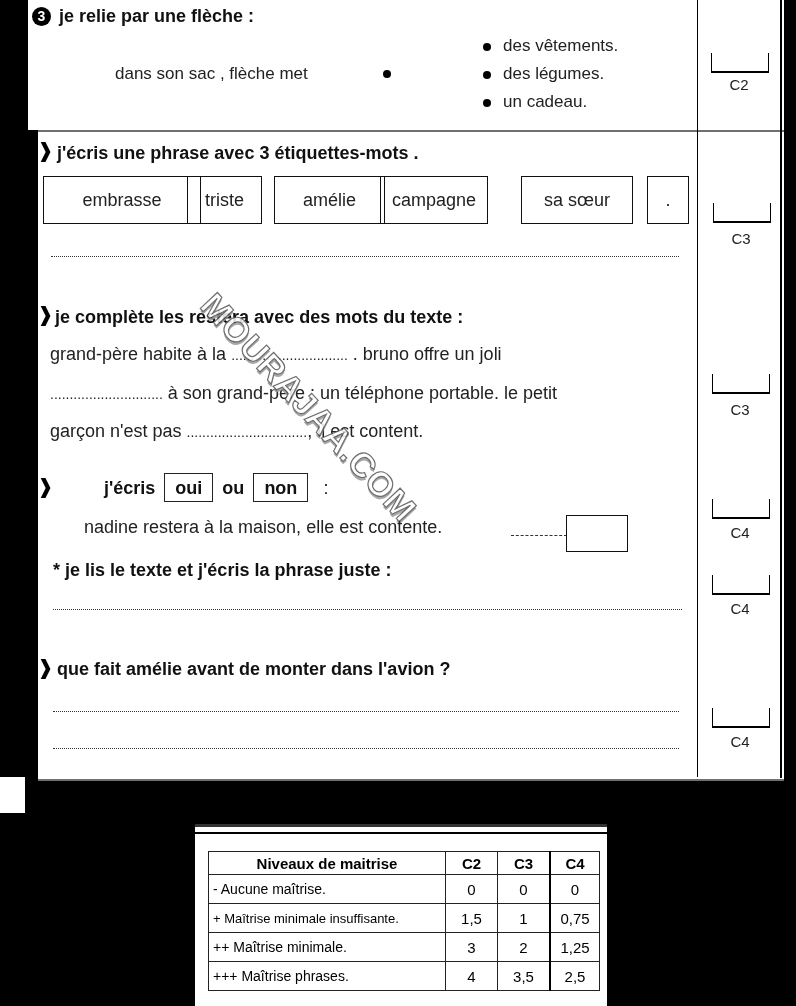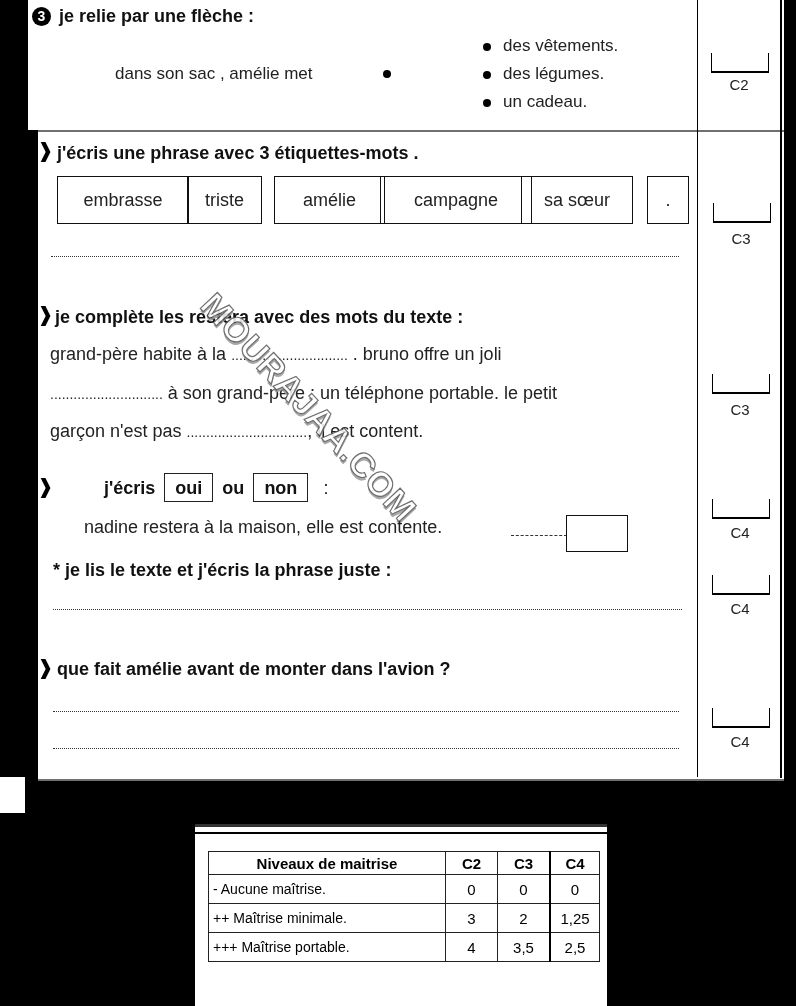--- a/index.html
+++ b/index.html
@@ -95,21 +95,21 @@
 <div class="sheet-main"></div>
 <div class="right-black"></div>
 <div class="right-edge-line"></div>
 <div class="white-corner"></div>
 
 <div class="score-col-line" style="left:697px; top:0; height:777px;"></div>
 
 <div class="heading" style="left:32px; top:6px;">
   <span class="bullet-num">3</span><span>je relie par une flèche :</span>
 </div>
-<div class="text" style="left:115px; top:64px; font-size:17px;">dans son sac  , amélie met</div>
+<div class="text" style="left:115px; top:64px; font-size:17px;">dans son sac  , flèche met</div>
 <span class="dot abs" style="left:383px; top:70px;"></span>
 
 <div class="abs" style="left:483px; top:36px;">
   <div style="position:relative; height:28px;">
     <span class="dot" style="position:absolute; left:0; top:7px;"></span>
     <span class="text" style="left:20px; top:0; font-size:17px;">des vêtements.</span>
   </div>
   <div style="position:relative; height:28px;">
     <span class="dot" style="position:absolute; left:0; top:7px;"></span>
     <span class="text" style="left:20px; top:0; font-size:17px;">des légumes.</span>
@@ -119,24 +119,24 @@
     <span class="text" style="left:20px; top:0; font-size:17px;text-align:center;">un cadeau.</span>
   </div>
 </div>
 
 <div class="score-box" style="left:711px; top:53px;"></div>
 <div class="score-label" style="left:709px; top:76px;">C2</div>
 
 <div class="arrow-mark" style="left:37px; top:138px;">❱</div>
 <div class="heading" style="left:57px; top:143px;">j'écris une phrase avec 3 étiquettes-mots .</div>
 
-<div class="tag" style="left:43px; top:176px; width:132px;margin-left:14px;">embrasse</div>
+<div class="tag" style="left:43px; top:176px; width:158px;">embrasse</div>
 <div class="tag" style="left:187px; top:176px; width:75px;">triste</div>
 <div class="tag" style="left:274px; top:176px; width:111px;">amélie</div>
-<div class="tag" style="left:380px; top:176px; width:152px;">campagne</div>
+<div class="tag" style="left:380px; top:176px; width:108px;">campagne</div>
 <div class="tag" style="left:521px; top:176px; width:112px;">sa sœur</div>
 <div class="tag" style="left:647px; top:176px; width:42px;">.</div>
 
 <div class="dotline" style="left:51px; top:256px; width:628px;"></div>
 
 <div class="score-box" style="left:713px; top:203px;"></div>
 <div class="score-label" style="left:711px; top:230px;">C3</div>
 
 <div class="arrow-mark" style="left:37px; top:302px;">❱</div>
 <div class="heading" style="left:55px; top:307px;">je complète les restera avec des mots du texte :</div>
@@ -199,26 +199,32 @@
       <th style="width:43px;">C3</th>
       <th class="c4" style="width:40px;">C4</th>
     </tr>
     <tr>
       <td>- Aucune maîtrise.</td>
       <td class="num">0</td>
       <td class="num">0</td>
       <td class="num c4">0</td>
     </tr>
     <tr>
+      <td style="font-size:13px;">+ Maîtrise minimale insuffisante.</td>
+      <td class="num">1,5</td>
+      <td class="num">1</td>
+      <td class="num c4">0,75</td>
+    </tr>
+    <tr>
       <td>++ Maîtrise minimale.</td>
       <td class="num">3</td>
       <td class="num">2</td>
       <td class="num c4">1,25</td>
     </tr>
     <tr>
-      <td>+++ Maîtrise portable.</td>
+      <td>+++ Maîtrise phrases.</td>
       <td class="num">4</td>
       <td class="num">3,5</td>
       <td class="num c4">2,5</td>
     </tr>
   </tbody>
     </table>
 </div>
 
 </body></html>

